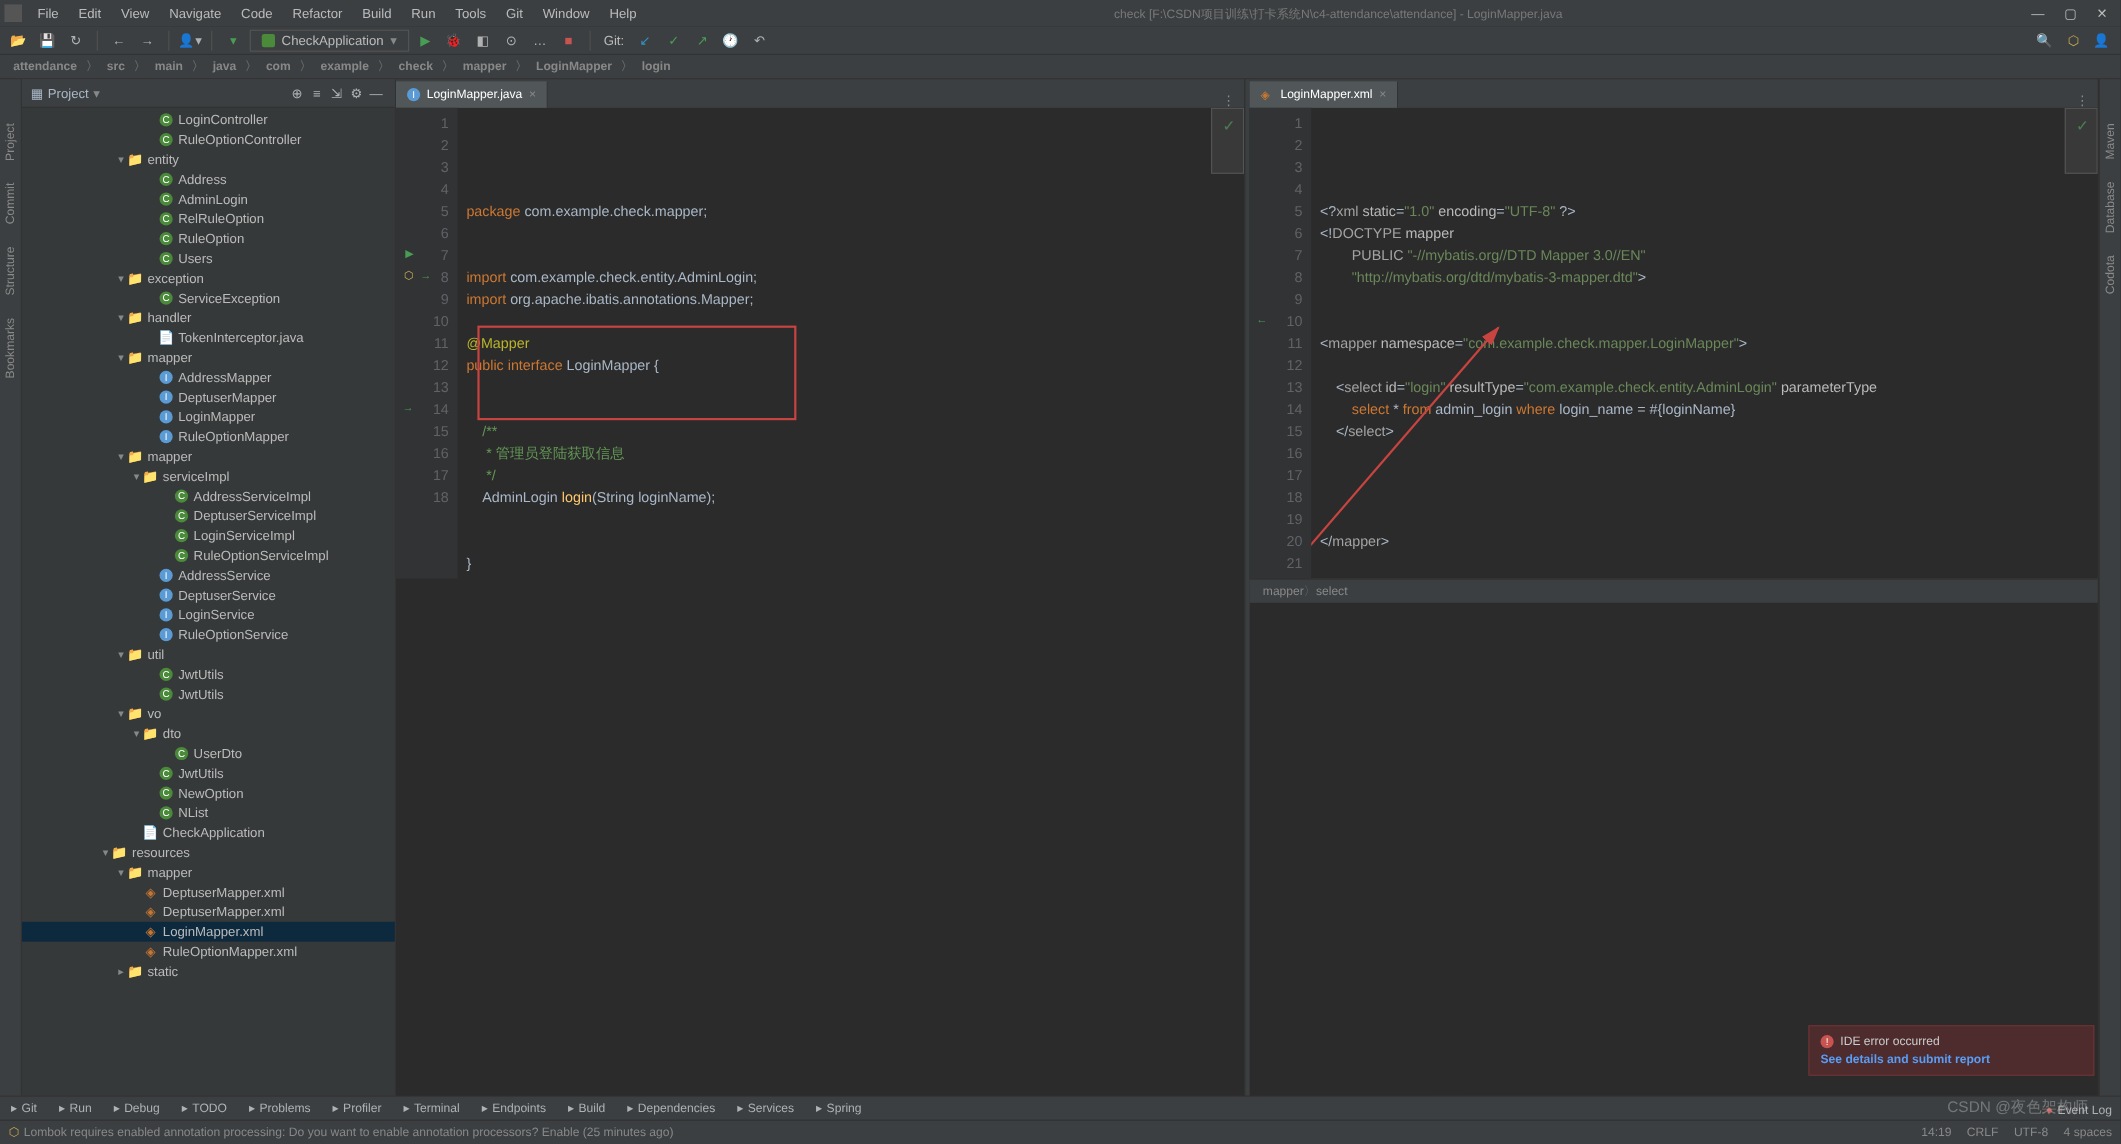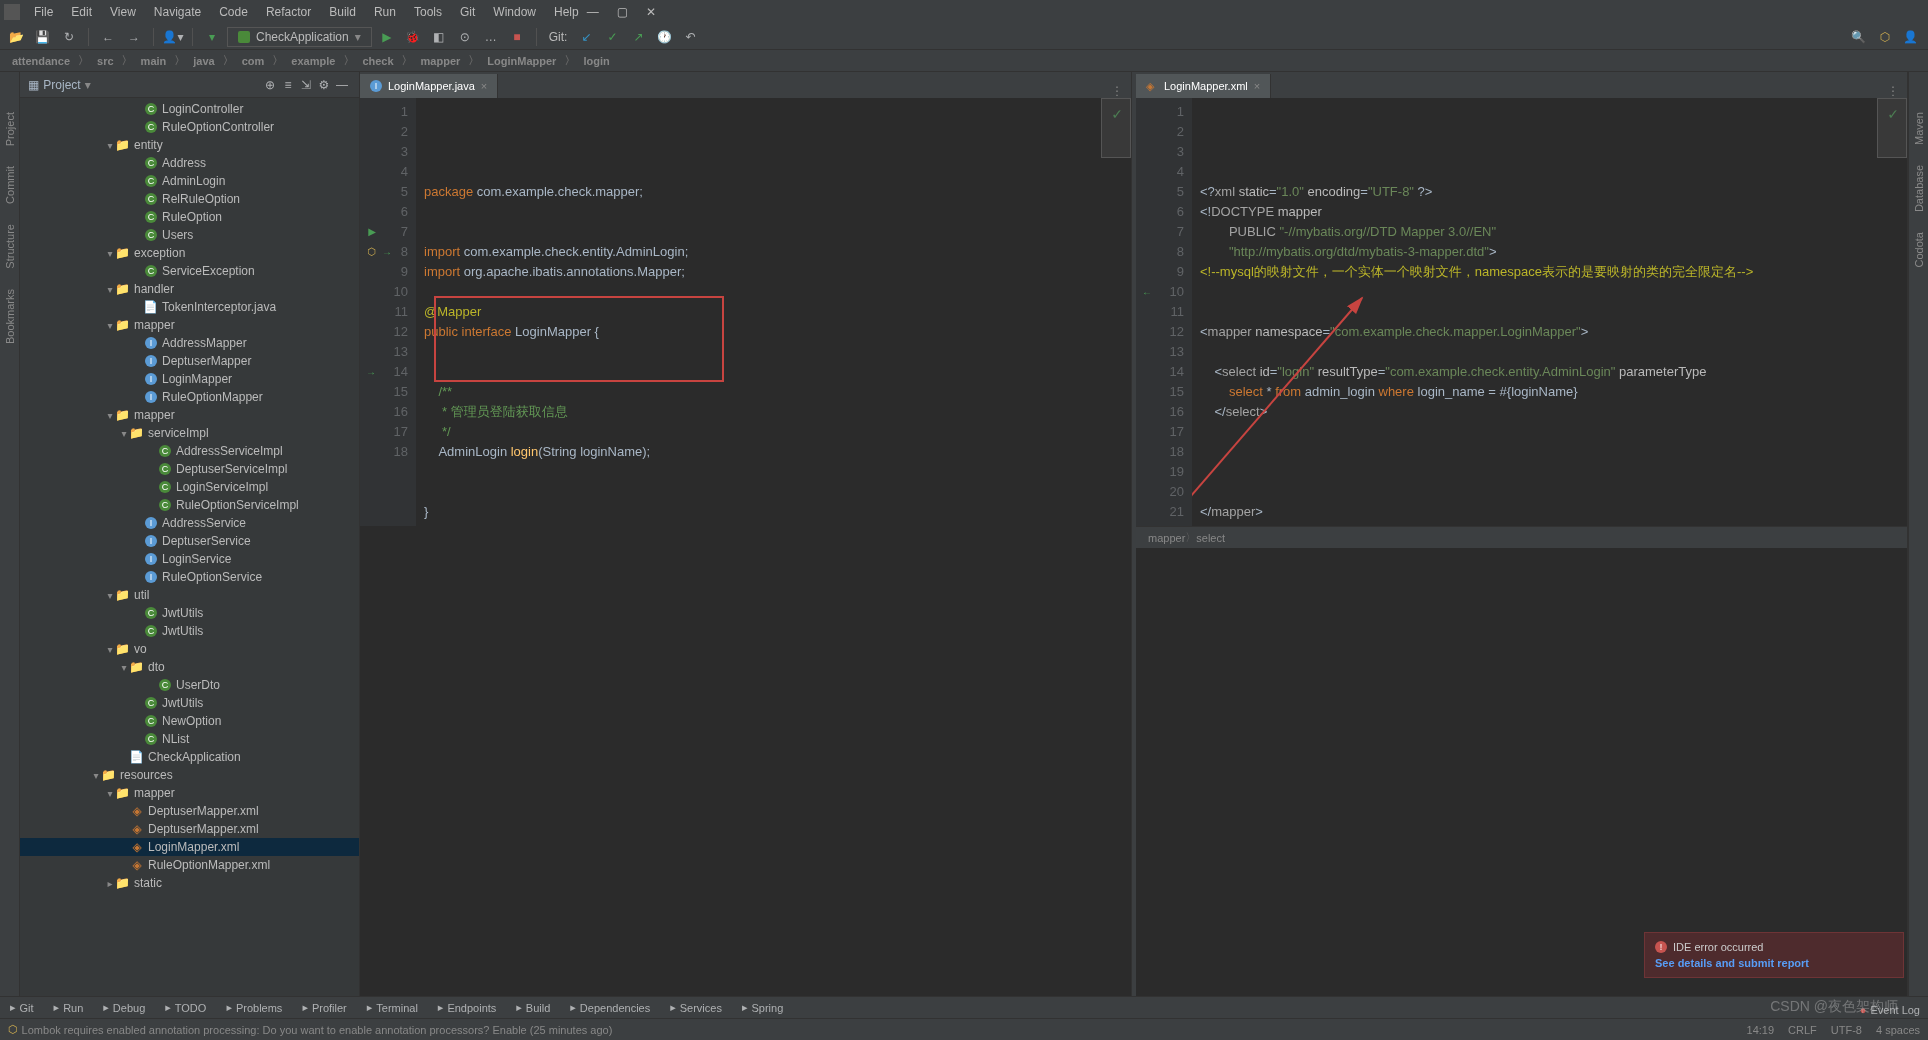--- a/index.html
+++ b/index.html
@@ -91,20 +91,21 @@
       <span>Navigate</span>
       <span>Code</span>
       <span>Refactor</span>
       <span>Build</span>
       <span>Run</span>
       <span>Tools</span>
       <span>Git</span>
       <span>Window</span>
       <span>Help</span>
     </div>
+  <div class="title-text">check [F:\CSDN项目训练\打卡系统N\c4-attendance\attendance] - LoginMapper.java</div>
   <div class="win-controls">
     <span>—</span>
     <span>▢</span>
     <span>✕</span>
   </div>
 </div>
 
 <div class="toolbar">
   <div class="toolbtn">📂</div>
   <div class="toolbtn">💾</div>
@@ -567,21 +568,20 @@
             <div class="ln">20</div>
             <div class="ln">21</div>
           </div>
         <div class="code" id="code-right">
           <div class="check-icon">✓</div>
           <div class="minimap"></div>
         <div>&lt;?<span class="xml-tag">xml</span> <span class="xml-attr">static</span>=<span class="xml-val">"1.0"</span> <span class="xml-attr">encoding</span>=<span class="xml-val">"UTF-8"</span> ?&gt;
 &lt;!<span class="xml-tag">DOCTYPE</span> <span class="xml-attr">mapper</span>
         <span class="xml-tag">PUBLIC</span> <span class="xml-val">"-//mybatis.org//DTD Mapper 3.0//EN"</span>
         <span class="xml-val">"http://mybatis.org/dtd/mybatis-3-mapper.dtd"</span>&gt;
-<span class="ann">&lt;!--mysql的映射文件，一个实体一个映射文件，namespace表示的是要映射的类的完全限定名--&gt;</span>
 
 
 &lt;<span class="xml-tag">mapper</span> <span class="xml-attr">namespace</span>=<span class="xml-val">"com.example.check.mapper.LoginMapper"</span>&gt;
 
     &lt;<span class="xml-tag">select</span> <span class="xml-attr">id</span>=<span class="xml-val">"login"</span> <span class="xml-attr">resultType</span>=<span class="xml-val">"com.example.check.entity.AdminLogin"</span> <span class="xml-attr">parameterType</span>
         <span class="kw">select</span> * <span class="kw">from</span> admin_login <span class="kw">where</span> login_name = #{loginName}
     &lt;/<span class="xml-tag">select</span>&gt;
 
 
 

